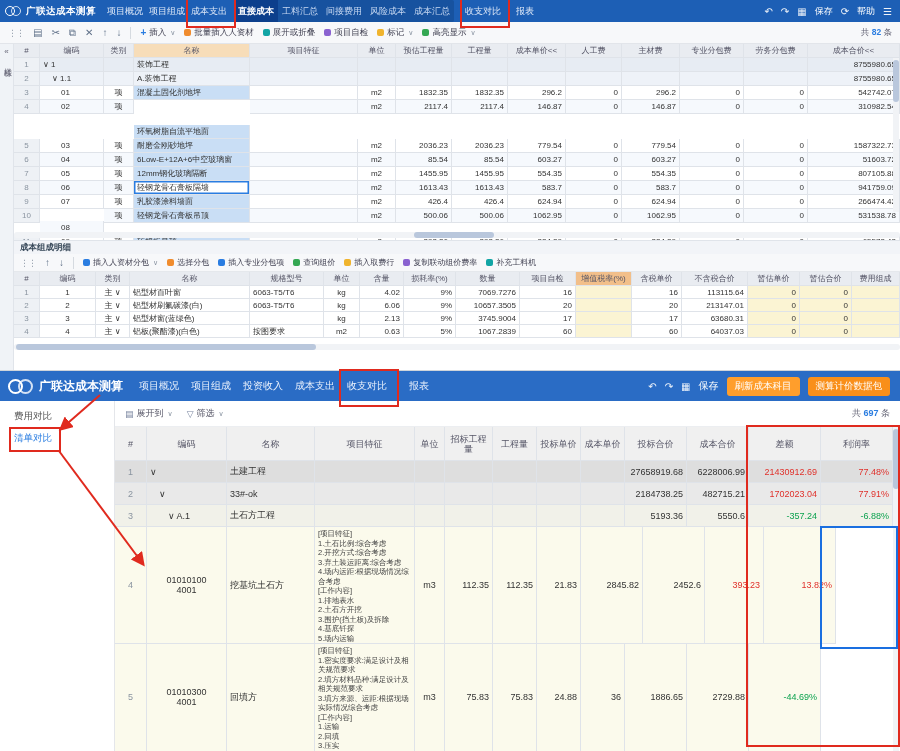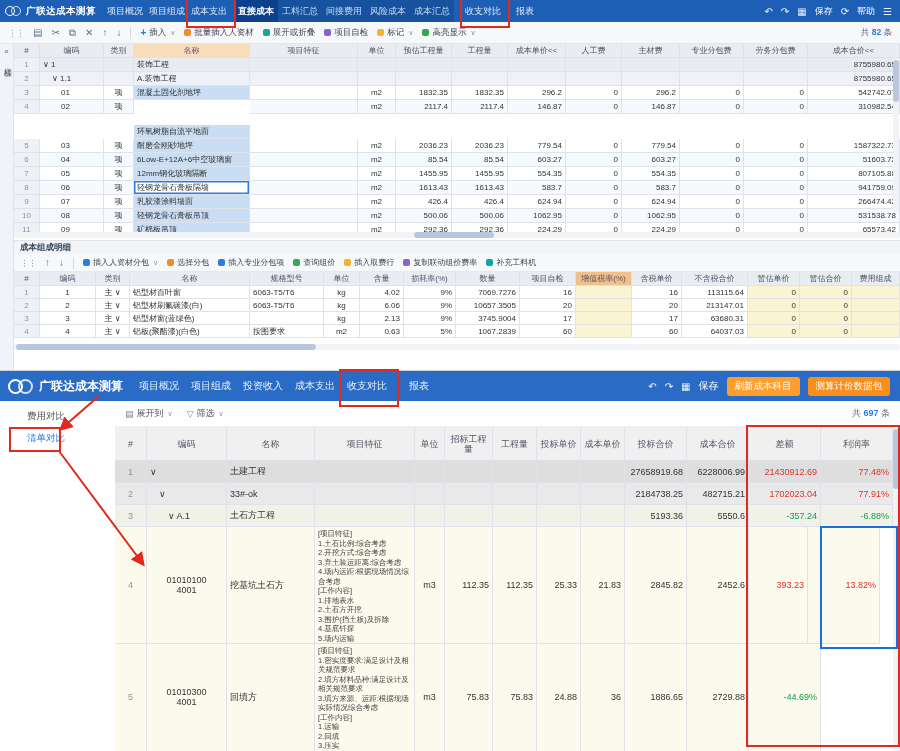--- a/index.html
+++ b/index.html
@@ -95,21 +95,21 @@
   .logo2{margin-left:8px;display:flex;align-items:center;}
   .logo2 i{width:11px;height:11px;border:2px solid #fff;border-radius:50%;display:inline-block;}
   .logo2 i+i{margin-left:-5px;opacity:.8;}
   .title2{font-size:12px;font-weight:bold;margin:0 10px 0 6px;white-space:nowrap;}
   #bmenu{display:flex;}
   .bm{width:52px;text-align:center;font-size:10px;line-height:30px;color:#e8f0fc;cursor:pointer;white-space:nowrap;}
   .hdr2-right{margin-left:auto;display:flex;align-items:center;gap:8px;padding-right:10px;font-size:10px;}
   .obtn{background:#ff9e2c;border-radius:3px;padding:3px 8px;font-size:9.5px;color:#fff;cursor:pointer;white-space:nowrap;}
   .obtn.alt{background:#f98f1a;}
 
-  .bside{position:absolute;left:13px;top:30px;width:115px;height:351px;background:#fff;border-right:1px solid #e4e6ea;box-sizing:border-box;padding-top:4px;}
+  .bside{position:absolute;left:0;top:30px;width:115px;height:351px;background:#fff;border-right:1px solid #e4e6ea;box-sizing:border-box;padding-top:4px;}
   .bside-item{height:22px;line-height:22px;padding-left:14px;font-size:9.5px;color:#555;cursor:pointer;}
   .bside-item.active .lbl{color:#2a7de1;}
 
   .bmain{position:absolute;left:115px;top:30px;width:785px;height:351px;}
   .tb3{position:absolute;left:0;top:0;width:785px;height:26px;display:flex;align-items:center;gap:14px;
        padding:0 10px;box-sizing:border-box;font-size:9px;color:#556;border-bottom:1px solid #eceef1;background:#fff;}
   .mini{font-style:normal;color:#7a86a0;font-size:9px;}
   #t3{position:absolute;left:0;top:26px;width:778px;}
 
   
@@ -364,21 +364,21 @@
             <div class="gc a-r" style="width: 56px;">426.4</div>
             <div class="gc a-r" style="width: 58px;">624.94</div>
             <div class="gc a-r" style="width: 56px;">0</div>
             <div class="gc a-r" style="width: 58px;">624.94</div>
             <div class="gc a-r" style="width: 64px;">0</div>
             <div class="gc a-r" style="width: 64px;">0</div>
             <div class="gc a-r" style="width: 92px;">266474.42</div>
           </div>
           <div class="gr odd">
             <div class="gc a-c rn" style="width: 26px;">10</div>
-            <div class="gc a-l" style="width: 64px; padding-left: 21px; justify-content: flex-start; text-align: center;">08</div>
+            <div class="gc a-l" style="width: 64px; padding-left: 21px; justify-content: flex-start; text-align: center; margin-top: 12px;">08</div>
             <div class="gc a-c" style="width: 30px;">项</div>
             <div class="gc a-l chip" style="width: 116px;">轻钢龙骨石膏板吊顶</div>
             <div class="gc a-l" style="width: 108px;"></div>
             <div class="gc a-c" style="width: 38px;">m2</div>
             <div class="gc a-r" style="width: 56px;">500.06</div>
             <div class="gc a-r" style="width: 56px;">500.06</div>
             <div class="gc a-r" style="width: 58px;">1062.95</div>
             <div class="gc a-r" style="width: 56px;">0</div>
             <div class="gc a-r" style="width: 58px;">1062.95</div>
             <div class="gc a-r" style="width: 64px;">0</div>
@@ -676,21 +676,20 @@
 4.场内运距:根据现场情况综合考虑
 [工作内容]
 1.排地表水
 2.土石方开挖
 3.围护(挡土板)及拆除
 4.基底钎探
 5.场内运输</div>
               <div class="gc a-c" style="width: 30px;">m3</div>
               <div class="gc a-r" style="width: 48px;">112.35</div>
               <div class="gc a-r" style="width: 44px;">112.35</div>
-              <div class="gc a-r" style="width: 44px;">25.33</div>
               <div class="gc a-r" style="width: 44px;">21.83</div>
               <div class="gc a-r" style="width: 62px;">2845.82</div>
               <div class="gc a-r" style="width: 62px;">2452.6</div>
               <div class="gc a-r pos" style="width: 59px;">393.23</div>
               <div class="gc a-r pos" style="width: 72px;">13.82%</div>
             </div>
             <div class="gr k-d">
               <div class="gc a-c rn" style="width: 32px;">5</div>
               <div class="gc a-c pre" style="width: 80px;">01010300
 4001</div>

